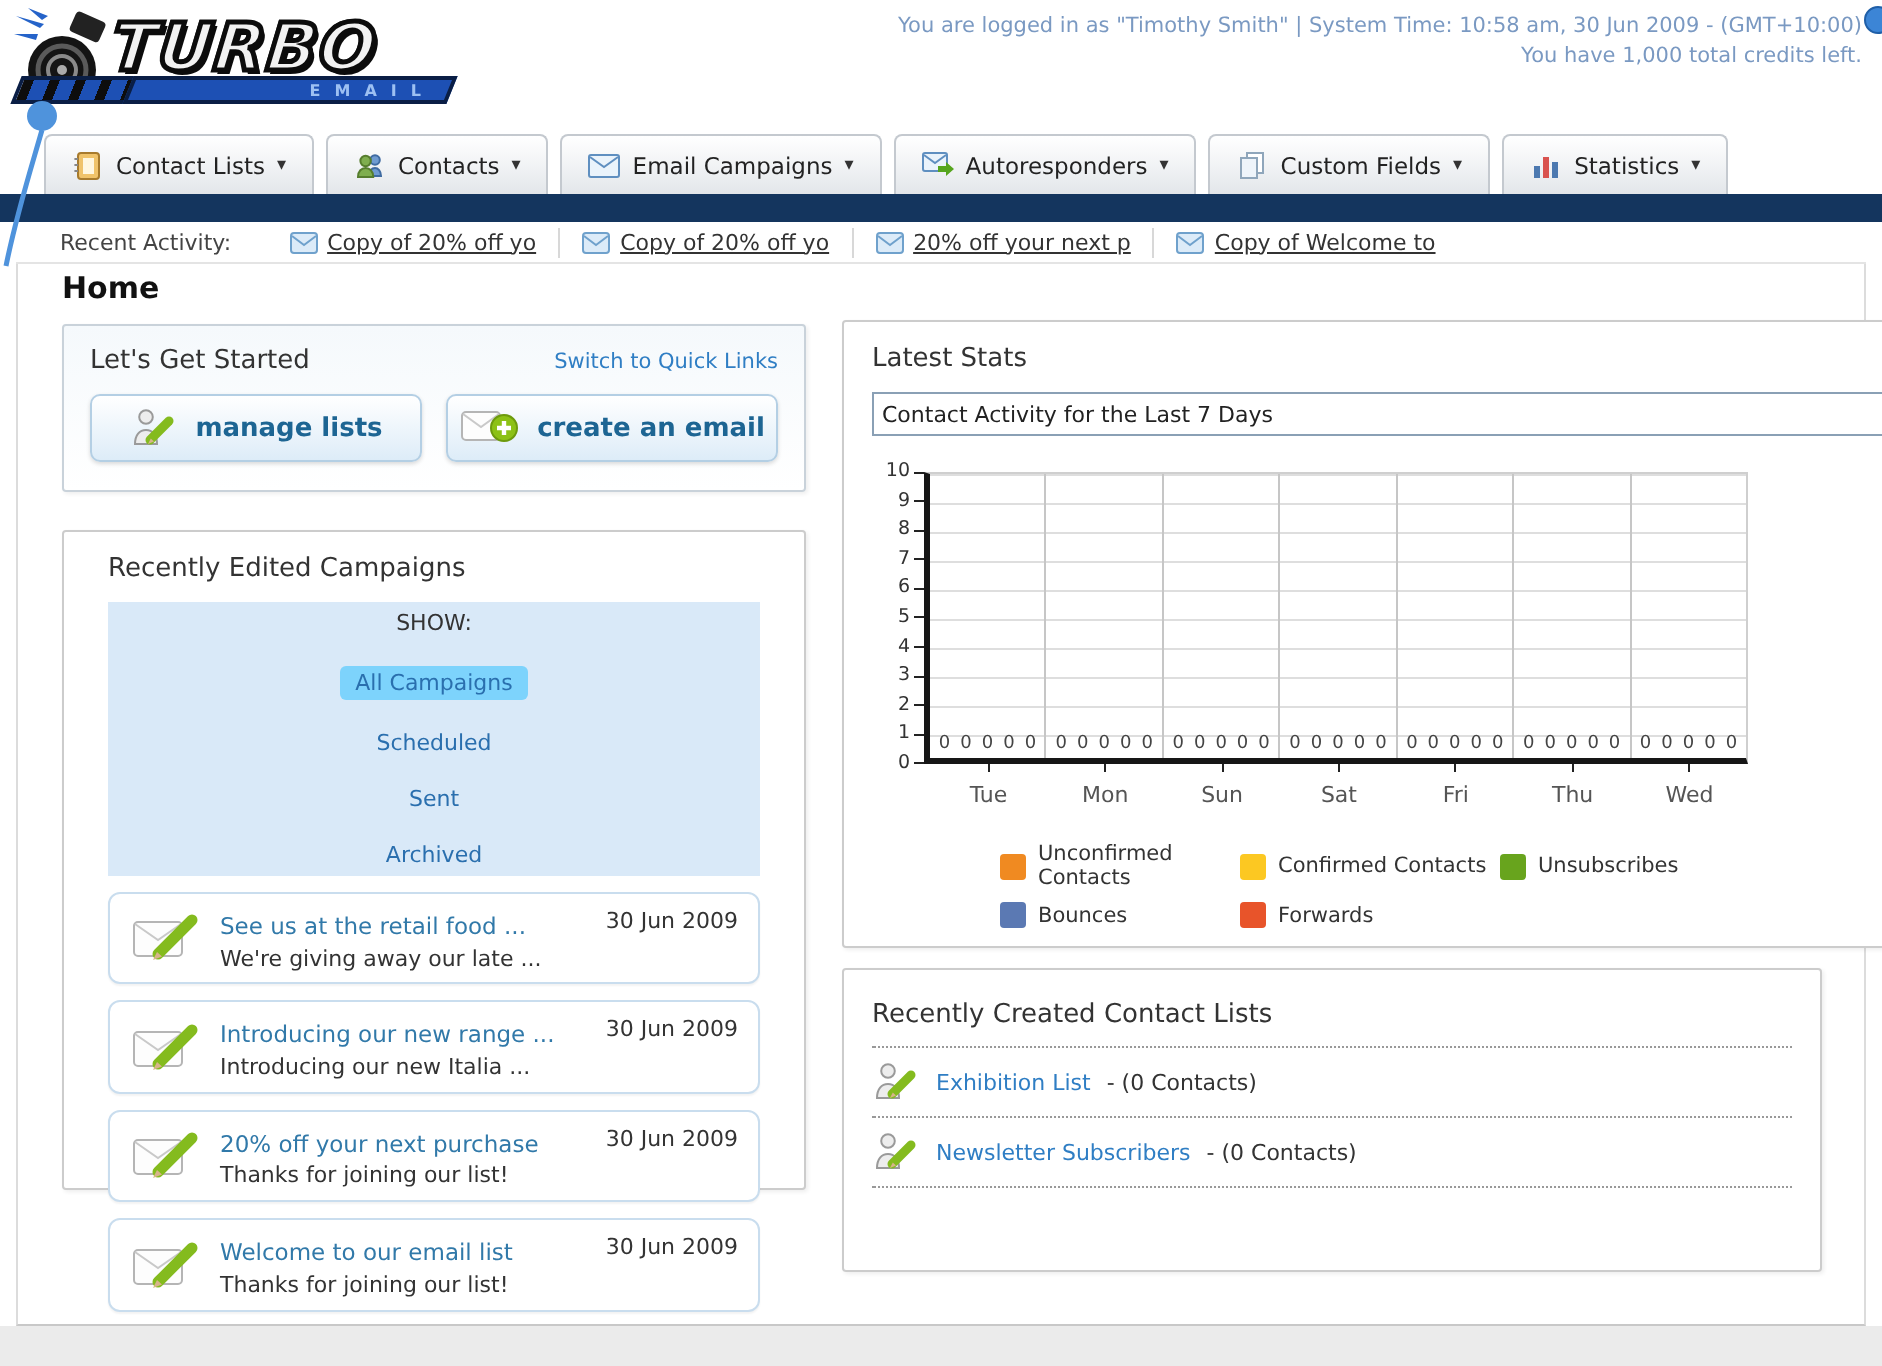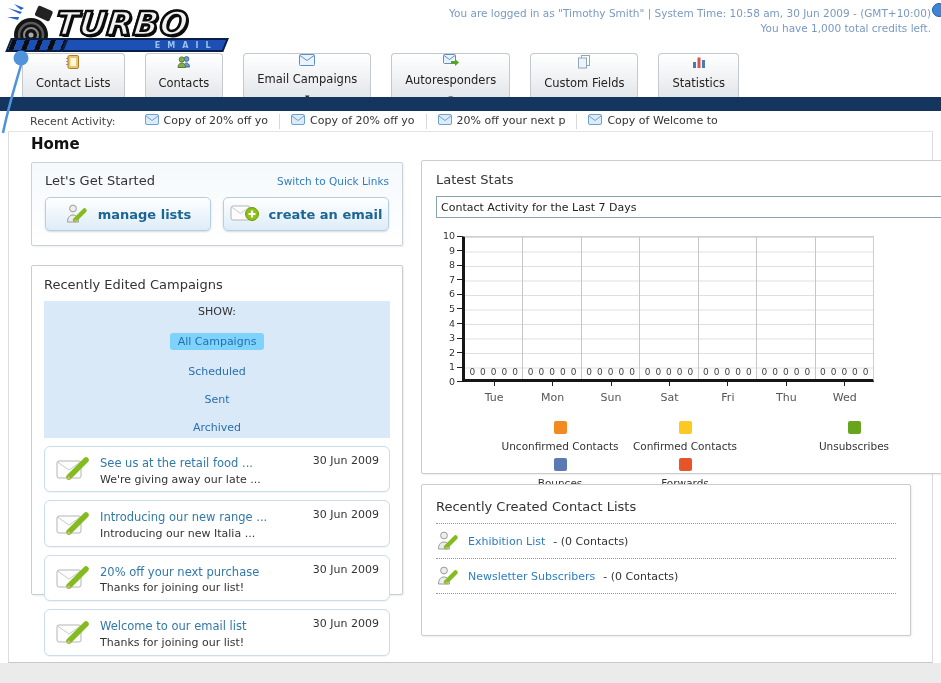--- a/index.html
+++ b/index.html
@@ -25,33 +25,33 @@
 
   #header-right { position:absolute; right:10px; top:4px; text-align:right; }
   #top-nav { font-size:11px; color:#8aa5c6; }
   #top-nav a { color:#17519c; text-decoration:underline; font-weight:bold; cursor:pointer; }
   #top-nav .sep { color:#9db4cf; margin:0 5px; font-weight:normal; }
   #top-nav .caret { color:#17519c; font-size:9px; }
   .login-line { font-size:10.5px; color:#7a99c2; margin-top:3px; }
 
   
   #tabbar { position:absolute; top:64px; left:0; width:941px; height:33px; display:flex; align-items:flex-end; padding-left:22px; }
-  .tab { display:inline-flex; align-items:center; gap:6px; padding:0 13px; height:44px;
+  .tab { display:inline-flex; align-items:center; gap:6px; padding:0 13px; height:30px;
     background:linear-gradient(#ffffff,#f0f2f4 55%,#e3e6ea); border:1px solid #c4c9cf; border-bottom:none;
-    border-radius:4px 4px 0 0; margin-right:20px; font-size:11.5px; color:#222; cursor:pointer; white-space:nowrap;flex-direction:column; }
+    border-radius:4px 4px 0 0; margin-right:6px; font-size:11.5px; color:#222; cursor:pointer; white-space:nowrap; }
   .tab .caret { font-size:9px; color:#333; }
   .tab svg { flex:0 0 auto; }
 
   #navybar { position:absolute; top:97px; left:0; width:941px; height:14px; background:#14355e; }
 
   
   #activitybar { position:absolute; top:111px; left:8px; width:925px; height:21px; background:#fff;
     border-bottom:1px solid #e4e4e4; display:flex; align-items:center; font-size:11px; color:#333; }
   #activity-label { margin-left:22px; margin-right:18px; color:#444; }
-  .activity-item { display:flex; gap:5px; padding:0 11px; border-left:1px solid #d8d8d8; height:15px; cursor:pointer; }
+  .activity-item { display:flex; align-items:center; gap:5px; padding:0 11px; border-left:1px solid #d8d8d8; height:15px; cursor:pointer;text-decoration:underline; }
   .activity-item:first-of-type { border-left:none; }
 
   
   #frame { position:absolute; top:132px; left:8px; width:925px; height:531px; background:#fff;
     border-left:1px solid #dcdcdc; border-right:1px solid #dcdcdc; border-bottom:1px solid #c8c8c8; }
   #bottomstrip { position:absolute; bottom:0; left:0; width:941px; height:20px; background:#ebebeb; }
   #page-title { position:absolute; left:22px; top:3px; font-size:15px; font-weight:bold; color:#111; }
 
   .panel { position:absolute; background:#fff; border:1px solid #cccccc; border-radius:2px; box-shadow:1px 1px 2px rgba(0,0,0,.07); }
   .panel-title { font-size:13px; color:#333; }
@@ -60,21 +60,21 @@
   #get-started { left:22px; top:30px; width:372px; height:84px; background:linear-gradient(#f5f9fc,#ffffff);
     border:1px solid #c9d2da; padding:10px 13px; }
   #gs-head { display:flex; justify-content:space-between; align-items:center; }
   #gs-link { font-size:10.5px; color:#2f7ec4; text-decoration:none; cursor:pointer; }
   #gs-buttons { display:flex; gap:12px; margin-top:9px; }
   .gsbtn { flex:1; display:flex; align-items:center; justify-content:center; gap:9px; height:34px;
     border:1px solid #b4cfe4; border-radius:5px; background:linear-gradient(#ffffff,#ddecf8);
     box-shadow:0 1px 2px rgba(0,0,0,.15); color:#1d6593; font-weight:bold; font-size:13px; cursor:pointer; }
 
   
-  #campaigns { left:22px; top:133px; width:372px; height:330px; padding:11px 12px; }
+  #campaigns { left:22px; top:133px; width:372px; height:330px; padding:11px 22px; }
   .filterbar { background:#d9e9f8; padding:4px 8px; display:flex; align-items:center; gap:15px;
     font-size:11px; color:#333; margin-top:9px;flex-direction:column; }
   .filter { color:#2a6fae; cursor:pointer; }
   .filter.active { background:#7dd3fc; padding:2px 8px; border-radius:3px; }
   .camprow { display:flex; align-items:center; border:1px solid #c9ddee; border-radius:6px; margin-top:8px;
     padding:4px 10px; box-shadow:0 1px 1px rgba(0,0,0,.05); background:#fff; cursor:pointer; }
   .campmain { flex:1; margin-left:9px; line-height:1.35; }
   .camptitle { font-size:11.5px; color:#3179a9; text-decoration:none; cursor:pointer; }
   .campsub { font-size:11px; color:#333; }
   .campdate { font-size:11px; color:#333; align-self:flex-start; margin-top:3px; }
@@ -100,21 +100,21 @@
   .daygroup { flex:1; position:relative; border-right:1px solid #c6c6c6; }
   .daygroup:last-child { border-right:none; }
   .zeros { position:absolute; bottom:2px; left:0; right:0; display:flex; justify-content:center; gap:5px;
     font-size:9px; color:#444; }
   #chart-x { display:flex; margin-left:3px; }
   .xlab { flex:1; text-align:center; }
   .xtick { display:block; width:1px; height:4px; background:#222; margin:0 auto; }
   .xtext { font-size:11px; color:#555; }
   #chart-legend { margin:16px 0 0 64px; display:grid; grid-template-columns:120px 130px auto; row-gap:6px;
     font-size:10.5px; color:#333; }
-  .legitem { display:flex; align-items:center; gap:6px;flex-direction:column; }
+  .legitem { display:flex; align-items:center; gap:6px; }
   .sw { width:13px; height:13px; border-radius:2px; flex:0 0 auto; }
 
   
   #contactlists { left:412px; top:352px; width:490px; height:152px; padding:11px 14px; }
   #cl-title-row { border-bottom:1px dotted #999; padding-bottom:8px; }
   .clrow { display:flex; align-items:center; gap:8px; padding:5px 0; border-bottom:1px dotted #999; font-size:11px; color:#333; }
   .clname { color:#2f7ec4; text-decoration:none; cursor:pointer; font-size:11px; }
   #seeall-btn { position:absolute; right:14px; bottom:11px; }
 </style>
 </head>

